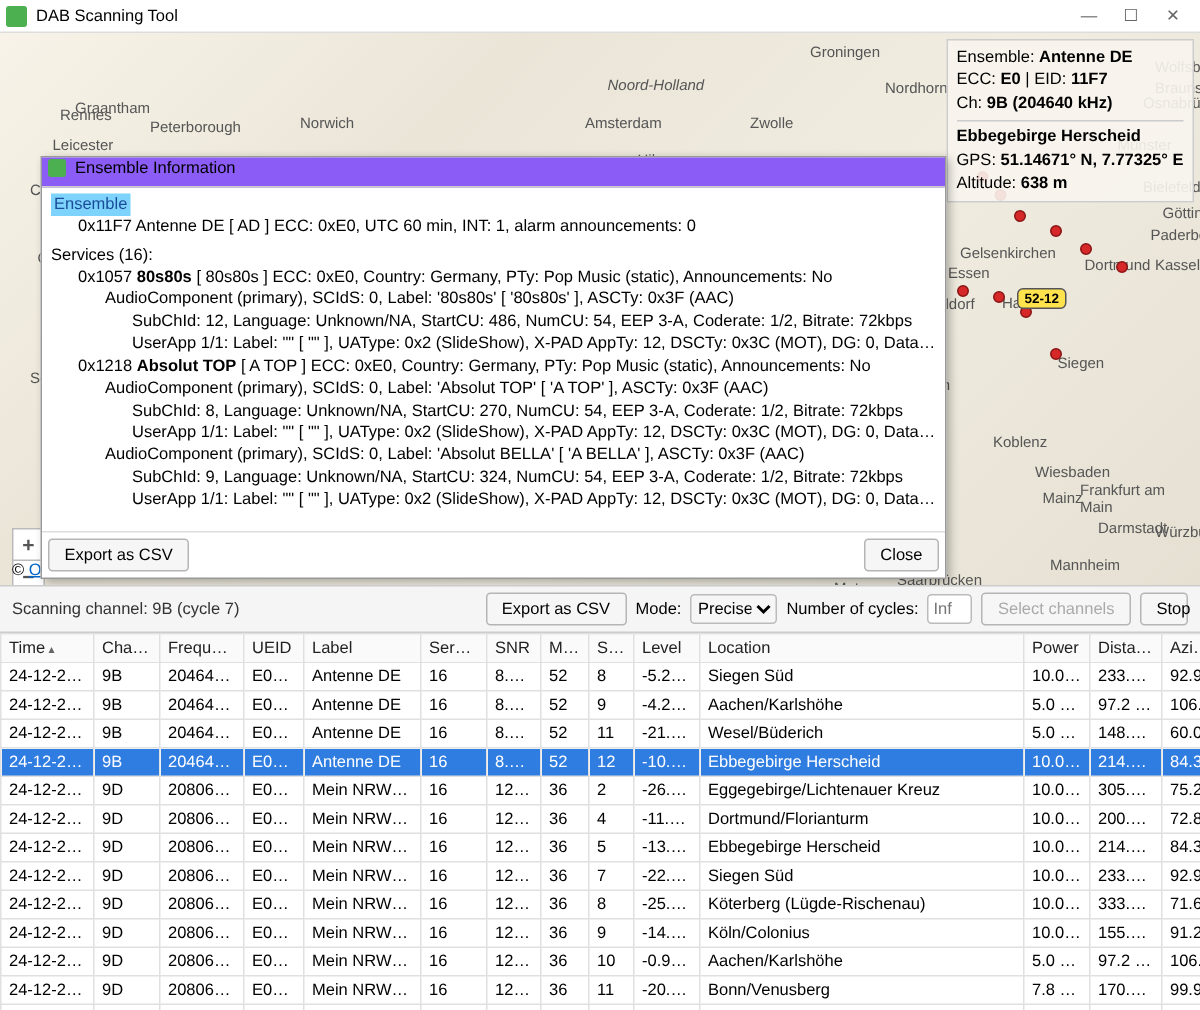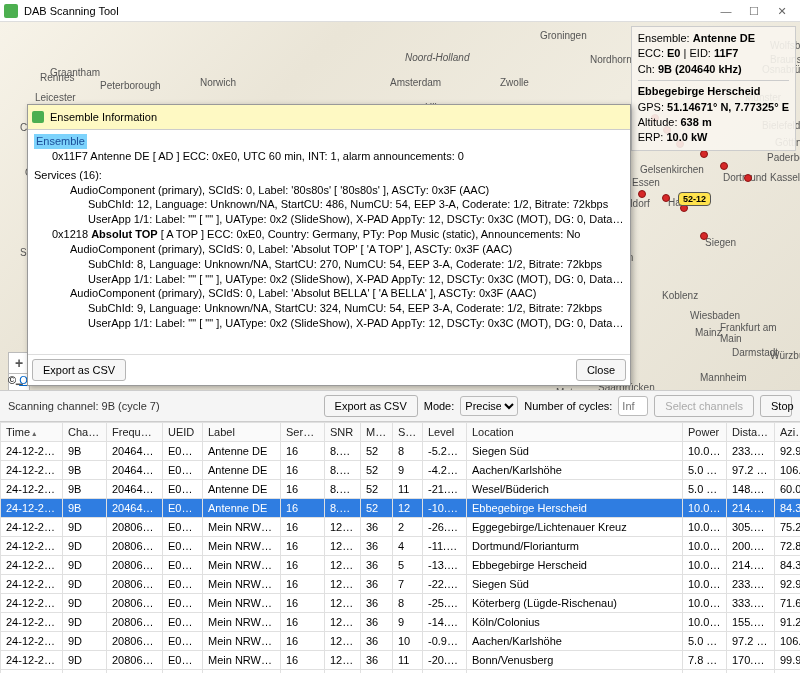--- a/index.html
+++ b/index.html
@@ -24,21 +24,21 @@
 
 .info-panel { position:absolute; top:4px; right:4px; background:rgba(248,245,238,0.9); border:1px solid #ccc; padding:4px 6px; font-size:10px; line-height:1.4; }
 .info-panel b { font-weight:bold; }
 
 
 .dot { position:absolute; width:8px; height:8px; background:#d62828; border-radius:50%; border:1px solid #8a1414; }
 .marker { position:absolute; background:#ffe34d; border:1px solid #555; border-radius:4px; padding:1px 4px; font-size:9px; font-weight:bold; }
 
 
 .dialog { position:absolute; left:27px; top:82px; width:604px; height:282px; background:#fff; border:1px solid #999; box-shadow:2px 2px 6px rgba(0,0,0,0.3); display:flex; flex-direction:column; }
-.dialog .dlgtitle { height:20px; background:#fef9c3; border-bottom:1px solid #ccc; display:flex; align-items:center; padding:12px 4px; }
+.dialog .dlgtitle { height:20px; background:#8b5cf6; border-bottom:1px solid #ccc; display:flex; align-items:flex-start; padding:1px 4px; }
 .dialog .dlgtitle .icon { width:12px; height:12px; background:#4caf50; border-radius:2px; margin-right:6px; }
 .dialog .body { flex:1; overflow:hidden; padding:4px 6px; font-size:10px; line-height:1.35; }
 .dialog .body .hdr { color:#1a4d99; background:#7dd3fc; display:inline-block; padding:0 2px; }
 .dialog .body .svc { margin-top:4px; }
 .dialog .body .ln { white-space:nowrap; overflow:hidden; text-overflow:ellipsis; }
 .dialog .body .ind1 { padding-left:18px; }
 .dialog .body .ind2 { padding-left:36px; }
 .dialog .body .ind3 { padding-left:54px; }
 .dialog .footer { display:flex; padding:4px; border-top:1px solid #ddd; gap:6px; }
 .dialog .footer .sp { flex:1; }
@@ -177,33 +177,33 @@
   </div>
 
   <div class="info-panel">
     <div><span>Ensemble:</span> <b>Antenne DE</b></div>
     <div><span>ECC:</span> <b>E0</b> | <span>EID:</span> <b>11F7</b></div>
     <div><span>Ch:</span> <b>9B (204640 kHz)</b></div>
     <hr style="margin:3px 0;border:none;border-top:1px solid #ccc">
     <div><b>Ebbegebirge Herscheid</b></div>
     <div><span>GPS:</span> <b>51.14671° N, 7.77325° E</b></div>
     <div><span>Altitude:</span> <b>638 m</b></div>
-    <div><span>ERP:</span> <b>10.0 kW</b></div>
   </div>
 
   <div class="dialog">
     <div class="dlgtitle">
       <div class="icon"></div>
       <span>Ensemble Information</span>
     </div>
     <div class="body">
       <div><span class="hdr">Ensemble</span></div>
       <div class="ln ind1"><span>0x11F7 Antenne DE [ AD ] ECC: 0xE0, UTC 60 min, INT: 1, alarm announcements: 0</span></div>
       <div class="svc ln"><span>Services (16):</span></div>
       <div id="svc-list">
+          <div class="ln ind1">0x1057 <b>80s80s</b> [ 80s80s ] ECC: 0xE0, Country: Germany, PTy: Pop Music (static), Announcements: No</div>
           <div class="ln ind2">AudioComponent (primary), SCIdS: 0, Label: '80s80s' [ '80s80s' ], ASCTy: 0x3F (AAC)</div>
           <div class="ln ind3">SubChId: 12, Language: Unknown/NA, StartCU: 486, NumCU: 54, EEP 3-A, Coderate: 1/2, Bitrate: 72kbps</div>
           <div class="ln ind3">UserApp 1/1: Label: "" [ "" ], UAType: 0x2 (SlideShow), X-PAD AppTy: 12, DSCTy: 0x3C (MOT), DG: 0, Data (2) [0C3C]</div>
           <div class="ln ind1">0x1218 <b>Absolut TOP</b> [ A TOP ] ECC: 0xE0, Country: Germany, PTy: Pop Music (static), Announcements: No</div>
           <div class="ln ind2">AudioComponent (primary), SCIdS: 0, Label: 'Absolut TOP' [ 'A TOP' ], ASCTy: 0x3F (AAC)</div>
           <div class="ln ind3">SubChId: 8, Language: Unknown/NA, StartCU: 270, NumCU: 54, EEP 3-A, Coderate: 1/2, Bitrate: 72kbps</div>
           <div class="ln ind3">UserApp 1/1: Label: "" [ "" ], UAType: 0x2 (SlideShow), X-PAD AppTy: 12, DSCTy: 0x3C (MOT), DG: 0, Data (2) [0C3C]</div>
           <div class="ln ind2">AudioComponent (primary), SCIdS: 0, Label: 'Absolut BELLA' [ 'A BELLA' ], ASCTy: 0x3F (AAC)</div>
           <div class="ln ind3">SubChId: 9, Language: Unknown/NA, StartCU: 324, NumCU: 54, EEP 3-A, Coderate: 1/2, Bitrate: 72kbps</div>
           <div class="ln ind3">UserApp 1/1: Label: "" [ "" ], UAType: 0x2 (SlideShow), X-PAD AppTy: 12, DSCTy: 0x3C (MOT), DG: 0, Data (2) [0C3C]</div>

